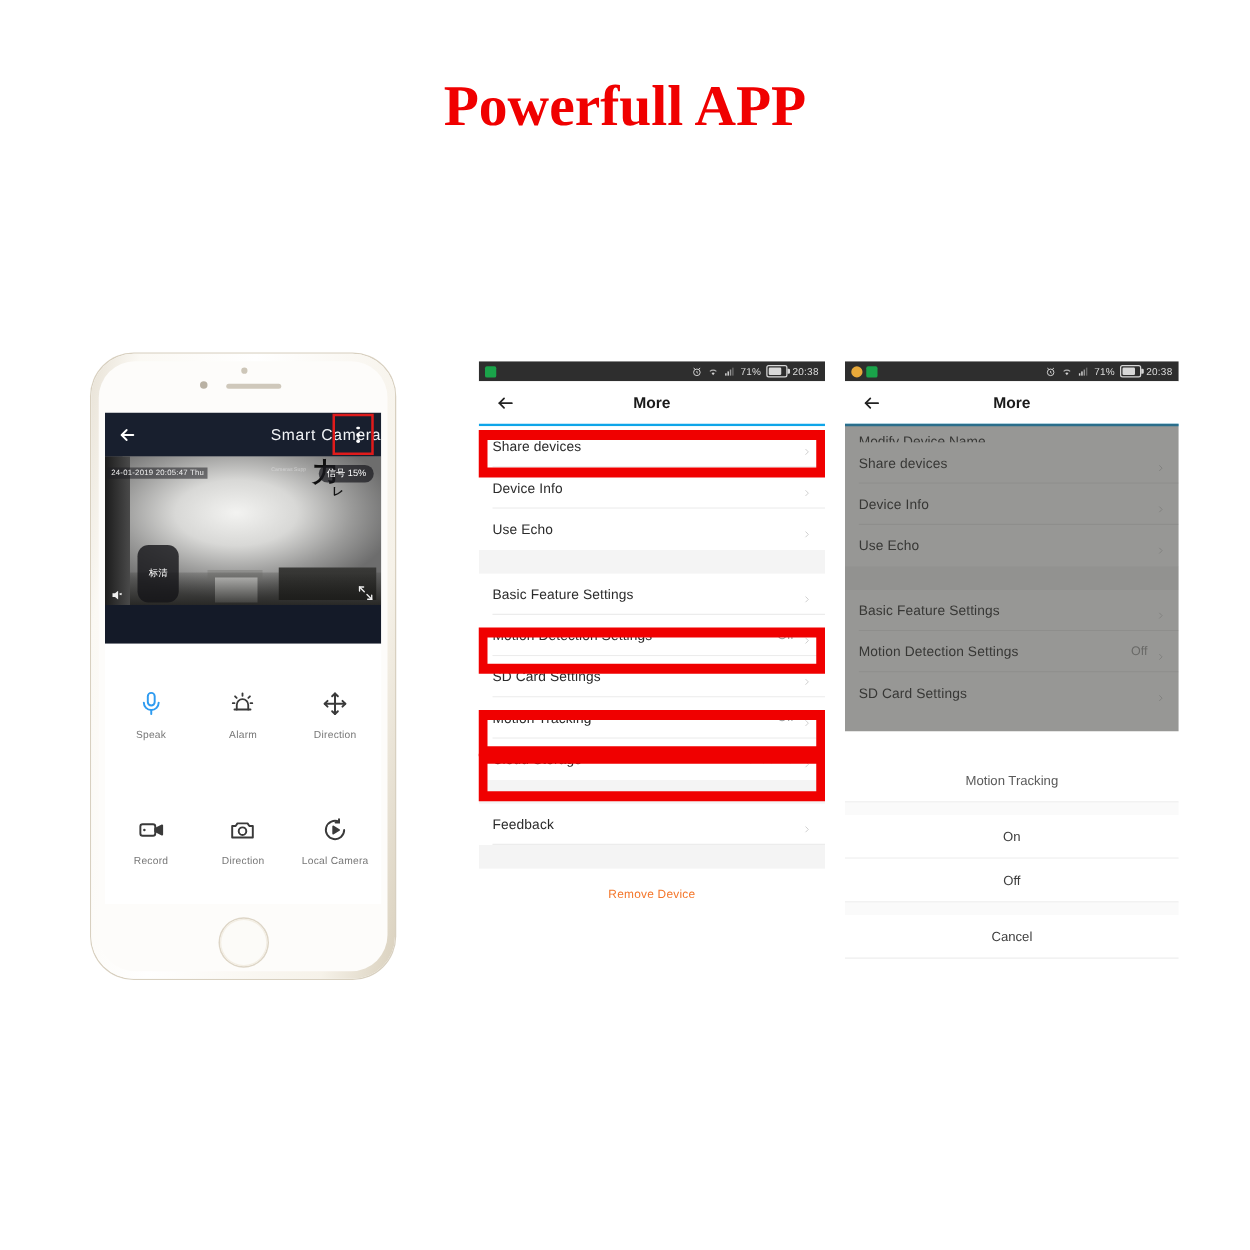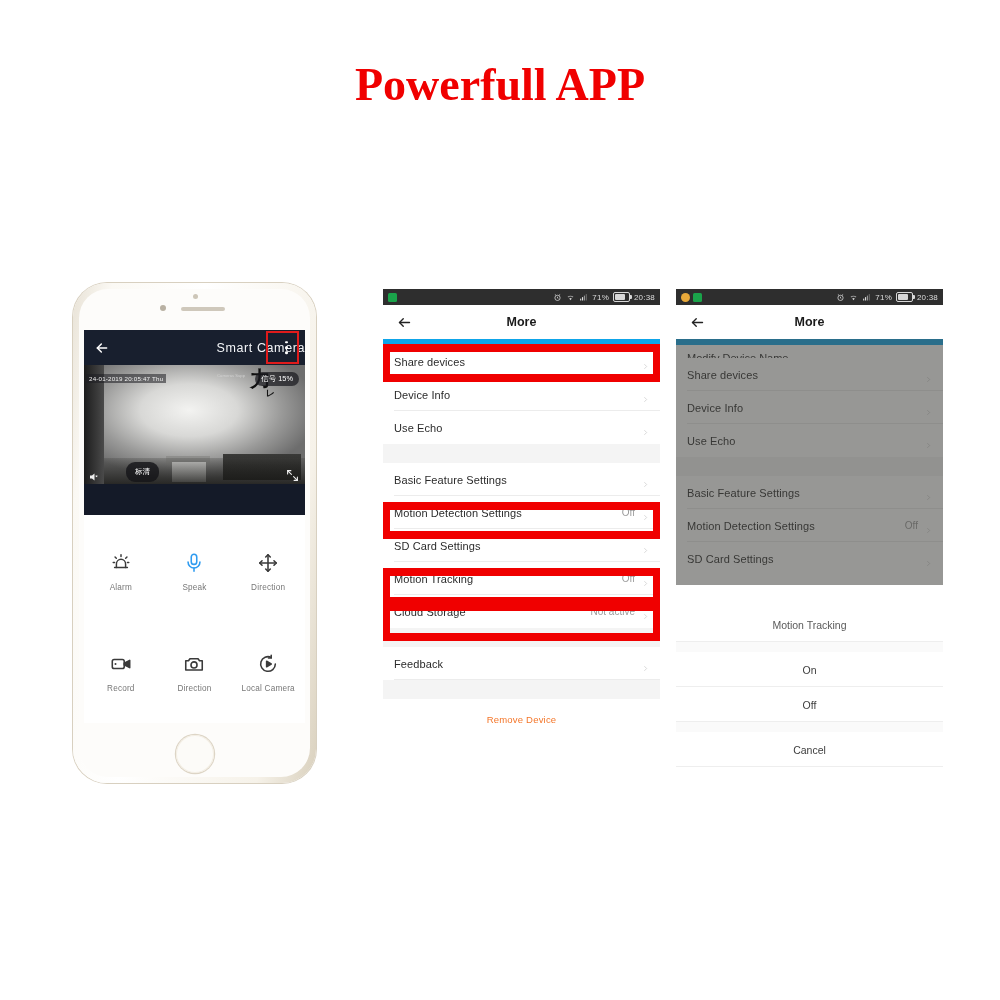--- a/index.html
+++ b/index.html
@@ -167,24 +167,24 @@
   .vid-cnchar{
     position:absolute;right:34px;top:3px;
     font-size:21px;color:#0f0f0f;font-weight:bold;
     line-height:1;
   }
   .vid-cnchar2{
     position:absolute;right:30px;top:22px;
     font-size:9px;color:#141414;font-weight:bold;
   }
   .vid-quality{
-    position:absolute;left:42px;bottom:33px;
+    position:absolute;left:26px;bottom:33px;
     font-size:7.5px;color:#ffffff;
     background:rgba(20,20,24,.8);
-    border-radius:9px;padding:5px 9px;
+    border-radius:9px;padding:18px 9px;
   }
   .vid-mute{
     position:absolute;left:4px;bottom:34px;
     width:12px;height:12px;color:#efefef;
   }
   .vid-full{
     position:absolute;right:6px;bottom:34px;
     width:13px;height:13px;color:#efefef;
   }
 
@@ -243,21 +243,21 @@
     position:absolute;left:1px;top:1px;bottom:1px;width:70%;
     background:#d8d8d8;border-radius:1px;display:block;
   }
   .sb-text{font-size:8px;color:#dcdcdc;letter-spacing:.2px;}
 
   .droid-header{
     height:34px;
     background:#ffffff;
     display:flex;align-items:center;
     position:relative;
-    border-bottom:6px solid #0ea5e9;
+    border-bottom:2px solid #0ea5e9;
     justify-content:flex-end;
   }
   .dh-back{position:absolute;left:14px;width:15px;height:15px;color:#222;}
   .dh-title{
     flex:1;text-align:center;
     font-size:12.5px;font-weight:bold;color:#1a1a1a;
   }
 
   .list{background:#ffffff;}
   .row{
@@ -391,43 +391,43 @@
               <path d="M15 21h6v-6"></path>
               <path d="M3 3l7 7"></path>
               <path d="M21 21l-7-7"></path>
             </svg>
         </span>
       </div>
 
       <div class="ctrl-grid">
 
         <div class="ctrl-cell">
+          <span class="ctrl-ico accent">
+            <svg viewBox="0 0 24 24" fill="none" stroke="currentColor" stroke-width="1.7" stroke-linecap="round">
+                <rect x="9" y="2.5" width="6" height="11" rx="3"></rect>
+                <path d="M5.5 11a6.5 6.5 0 0 0 13 0"></path>
+                <path d="M12 17.5V21"></path>
+              </svg>
+          </span>
+          <span class="ctrl-label">Speak</span>
+        </div>
+
+        <div class="ctrl-cell">
           <span class="ctrl-ico">
             <svg viewBox="0 0 24 24" fill="none" stroke="currentColor" stroke-width="1.6" stroke-linecap="round">
                 <path d="M7 17v-4a5 5 0 0 1 10 0v4"></path>
                 <path d="M5 17h14"></path>
                 <path d="M12 3v2"></path>
                 <path d="M5.5 5.5l1.4 1.4"></path>
                 <path d="M18.5 5.5l-1.4 1.4"></path>
                 <path d="M3.5 11.5H5"></path>
                 <path d="M19 11.5h1.5"></path>
               </svg>
           </span>
           <span class="ctrl-label">Alarm</span>
-        </div>
-
-        <div class="ctrl-cell">
-          <span class="ctrl-ico accent">
-            <svg viewBox="0 0 24 24" fill="none" stroke="currentColor" stroke-width="1.7" stroke-linecap="round">
-                <rect x="9" y="2.5" width="6" height="11" rx="3"></rect>
-                <path d="M5.5 11a6.5 6.5 0 0 0 13 0"></path>
-                <path d="M12 17.5V21"></path>
-              </svg>
-          </span>
-          <span class="ctrl-label">Speak</span>
         </div>
 
         <div class="ctrl-cell">
           <span class="ctrl-ico">
             <svg viewBox="0 0 24 24" fill="none" stroke="currentColor" stroke-width="1.7" stroke-linecap="round" stroke-linejoin="round">
                 <path d="M12 3v18M3 12h18"></path>
                 <path d="M12 3l-2.5 2.5M12 3l2.5 2.5"></path>
                 <path d="M12 21l-2.5-2.5M12 21l2.5-2.5"></path>
                 <path d="M3 12l2.5-2.5M3 12l2.5 2.5"></path>
                 <path d="M21 12l-2.5-2.5M21 12l-2.5 2.5"></path>

